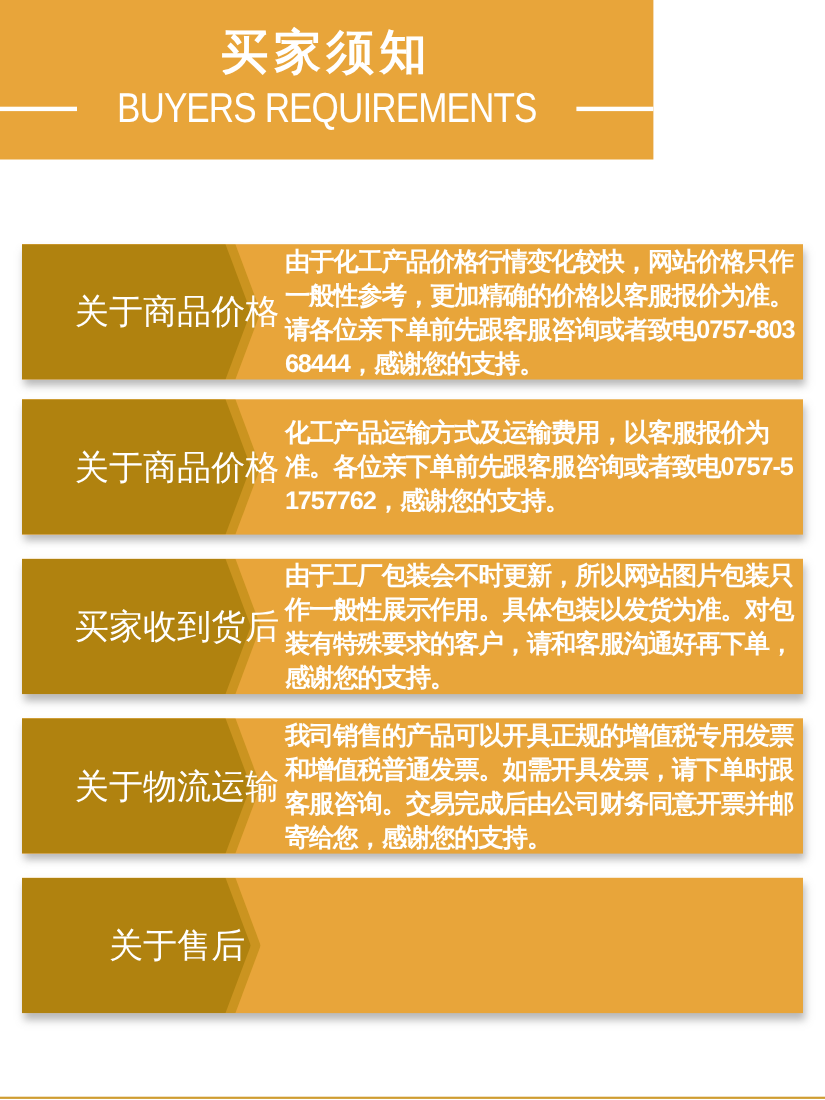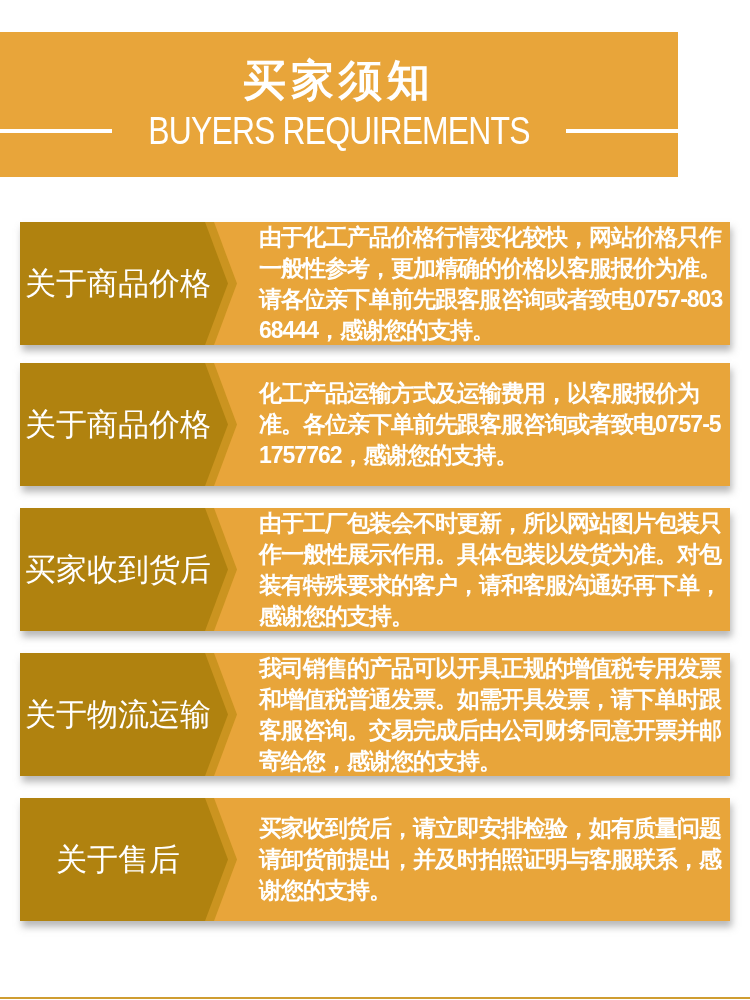--- a/index.html
+++ b/index.html
@@ -13,24 +13,23 @@
     width: 750px;
     height: 1000px;
     overflow: hidden;
     background: #ffffff;
   }
 
   
   .header {
     position: absolute;
     left: 0; top: 0;
-    width: 678px;
+    width: 594px;
     height: 145px;
     background: var(--gold, #E8A53A);
-    margin-top: 32px;
   }
   .header-title {
     position: absolute;
     top: 20px;
     left: 0;
     width: 100%;
     text-align: center;
     color: #ffffff;
     font-size: 43px;
     font-weight: 700;
@@ -100,20 +99,21 @@
     width: 196px;
     display: flex;
     align-items: center;
     justify-content: center;
     color: #ffffff;
     font-size: 31px;
     font-weight: 400;
     letter-spacing: 0px;
     white-space: nowrap;
     z-index: 2;
+    padding-left: 43px;
   }
   .row-text {
     position: absolute;
     left: 222px;
     right: 6px;
     top: 0; bottom: 0;
     display: flex;
     flex-direction: column;
     justify-content: center;
     color: #ffffff;
@@ -175,18 +175,17 @@
     <div class="chev-mid"></div>
     <div class="chev-dark"></div>
     <div class="row-label">关于物流运输</div>
     <div class="row-text">我司销售的产品可以开具正规的增值税专用发票和增值税普通发票。如需开具发票，请下单时跟客服咨询。交易完成后由公司财务同意开票并邮寄给您，感谢您的支持。</div>
   </div>
 
   <div class="row row-5">
     <div class="chev-mid"></div>
     <div class="chev-dark"></div>
     <div class="row-label">关于售后</div>
-    <div class="row-text">买家收到货后，请立即安排检验，如有质量问题请卸货前提出，并及时拍照证明与客服联系，感谢您的支持。</div>
   </div>
 
   <div class="bottom-divider"></div>
 
 </div>
 
 </body></html>

